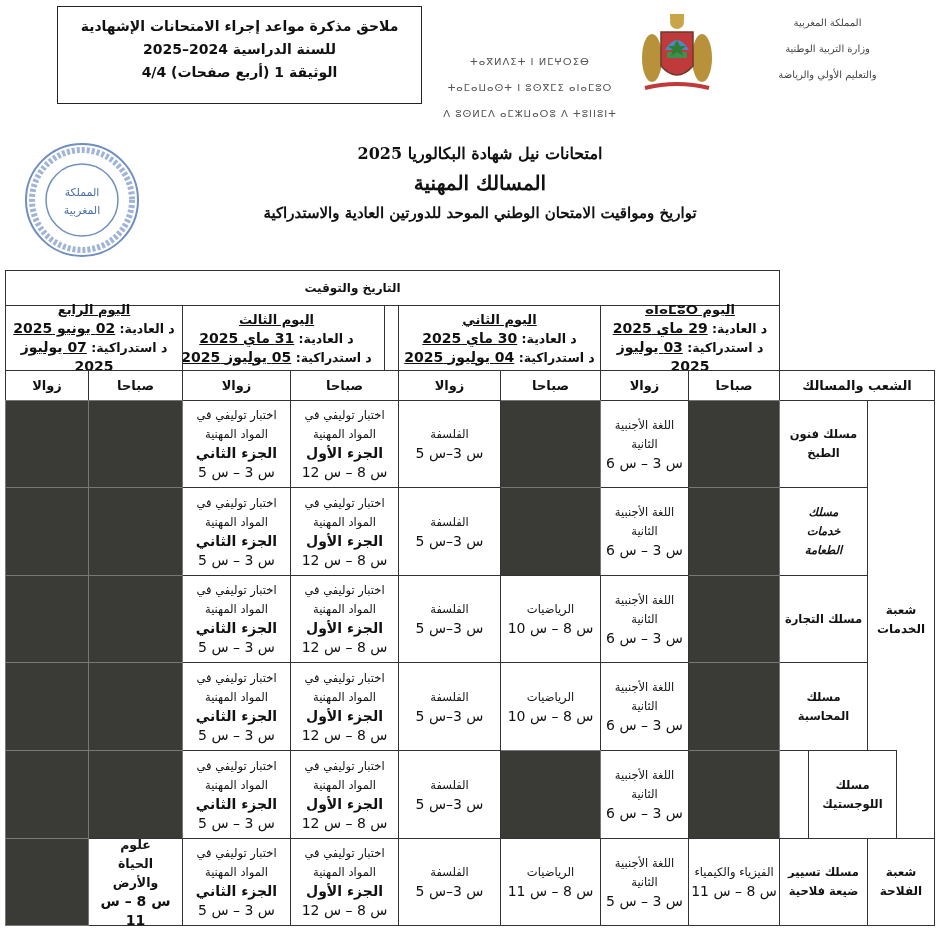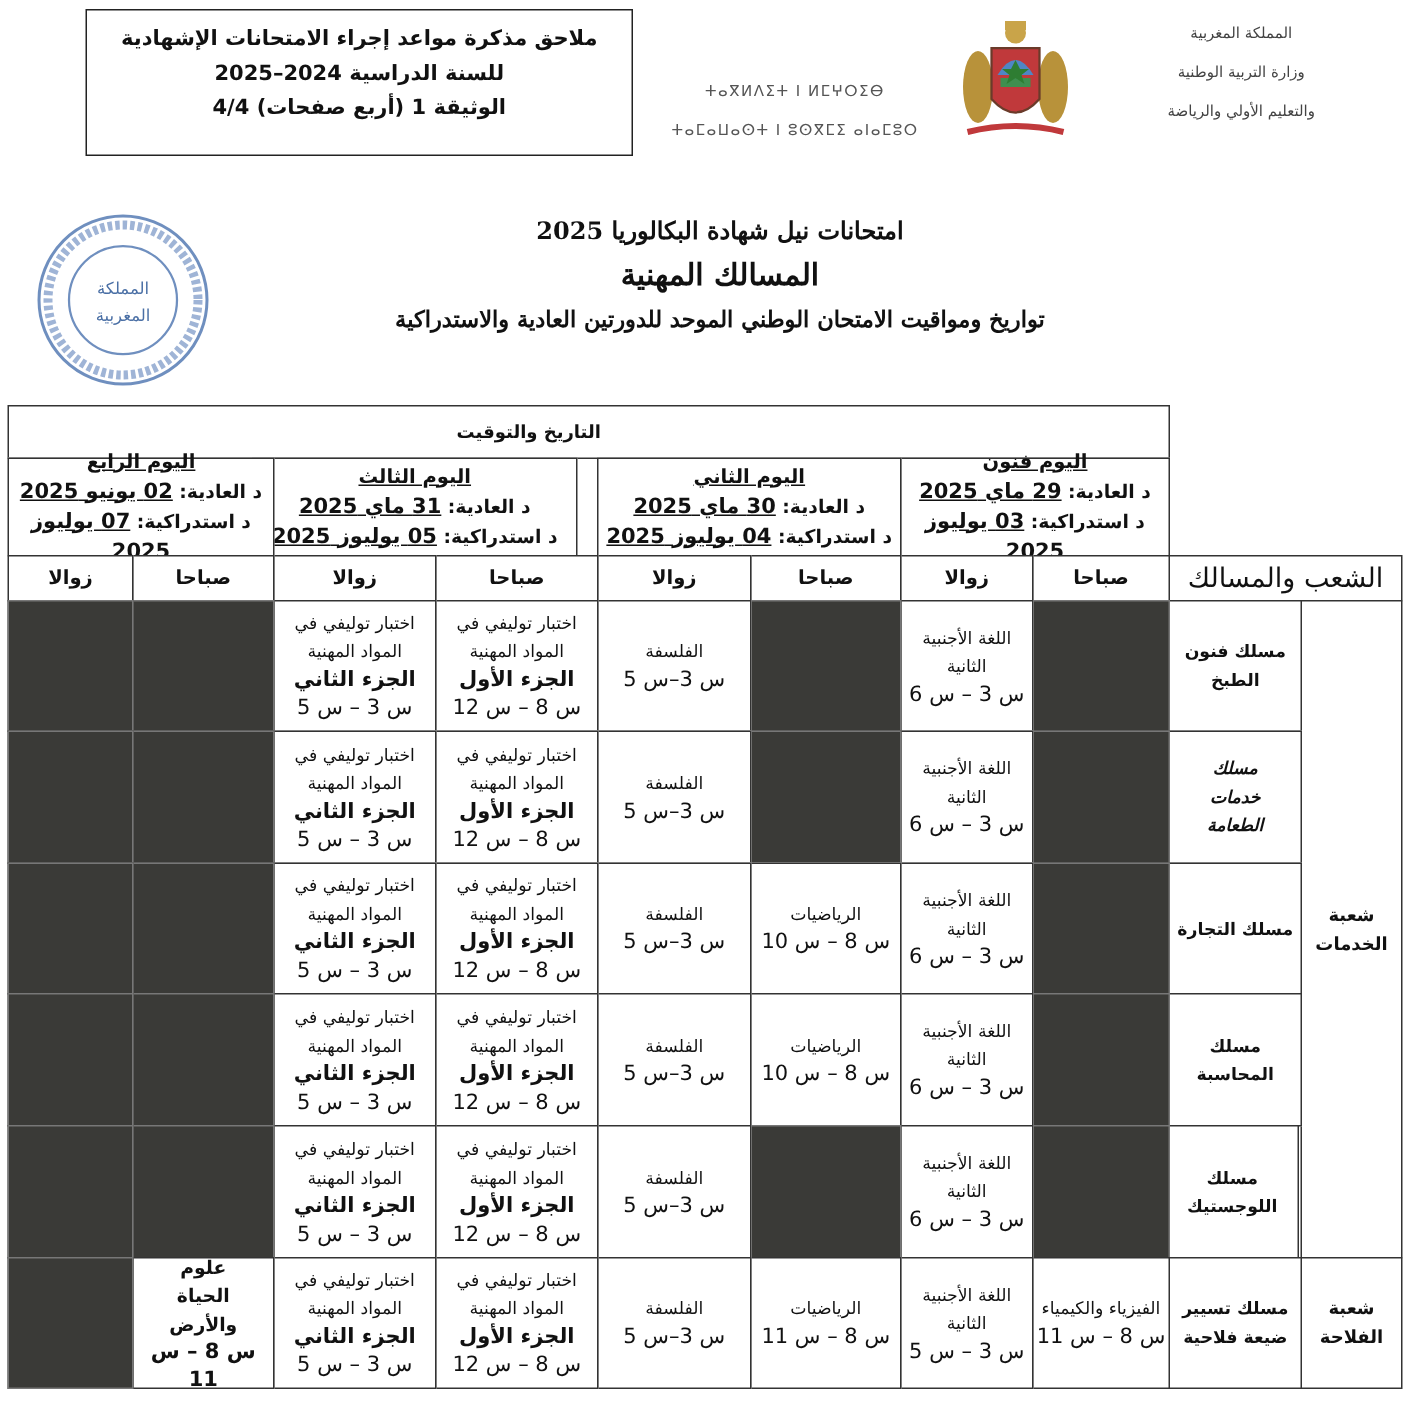--- a/index.html
+++ b/index.html
@@ -21,35 +21,36 @@
           display:flex; flex-direction:column; align-items:center; justify-content:center;
           direction:rtl; text-align:center; font-size:11.5px; line-height:19px; }
   .dark { background:#3a3a37; border-color:#777; }
   .bold { font-weight:bold; font-size:14px; }
   .time { font-size:14px; }
   .dayhdr { font-size:12.5px; line-height:19px; }
   .dayhdr .dname { text-decoration:underline; font-weight:bold; font-size:13px; }
   .dayhdr .dline { font-weight:bold; }
   .dayhdr .dline b { text-decoration:underline; font-size:14px; }
   .period { font-size:13px; font-weight:bold; }
-  .bighdr { font-size:18px; font-weight:normal; }
+  .bighdr { font-size:13px; font-weight:bold; }
   .datetime-hdr { justify-content:center; align-items:flex-start; padding-right:80px; font-size:12px; font-weight:bold; }
 </style>
 </head>
 <body>
 
 <div class="abs annex-box">
   <div>ملاحق مذكرة مواعد إجراء الامتحانات الإشهادية</div>
   <div>للسنة الدراسية 2024–2025</div>
   <div>الوثيقة 1  (أربع صفحات) 4/4</div>
 </div>
 
 <div class="abs ministry-tf">
   <div>ⵜⴰⴳⵍⴷⵉⵜ ⵏ ⵍⵎⵖⵔⵉⴱ</div>
   <div>ⵜⴰⵎⴰⵡⴰⵙⵜ ⵏ ⵓⵙⴳⵎⵉ ⴰⵏⴰⵎⵓⵔ</div>
+  <div>ⴷ ⵓⵙⵍⵎⴷ ⴰⵎⵣⵡⴰⵔⵓ ⴷ ⵜⵓⵏⵏⵓⵏⵜ</div>
 </div>
 <div class="abs emblem">
   <svg width="80" height="85" viewBox="0 0 80 85">
     <circle cx="40" cy="12" r="7" fill="#c9a449"></circle>
     <rect x="33" y="4" width="14" height="6" fill="#c9a449"></rect>
     <ellipse cx="15" cy="48" rx="10" ry="24" fill="#b8923a"></ellipse>
     <ellipse cx="65" cy="48" rx="10" ry="24" fill="#b8923a"></ellipse>
     <path d="M24 22 L56 22 L56 56 Q40 74 24 56 Z" fill="#c0393b" stroke="#6a3b2a" stroke-width="1.5"></path>
     <path d="M28 40 Q40 20 52 40" fill="#4f86c4"></path>
     <path d="M30 42 L50 42 L50 48 L30 48 Z" fill="#3f8f4f"></path>
@@ -79,21 +80,21 @@
   <div class="t3">تواريخ ومواقيت الامتحان الوطني الموحد للدورتين العادية والاستدراكية</div>
 </div>
 
 <div>
 
   <div class="cell datetime-hdr" style="left:5px;top:270px;width:775px;height:36px;">
     <span style="width:100%;text-align:center;">التاريخ والتوقيت</span>
   </div>
 
   <div class="cell dayhdr" style="left:600px;top:305px;width:180px;height:66px;">
-    <span class="dname">اليوم فنون</span>
+    <span class="dname">اليوم ⴰⵏⴰⵎⵓⵔ</span>
     <span class="dline"><span>د العادية:</span> <b>29 ماي 2025</b></span>
     <span class="dline"><span>د استدراكية:</span> <b>03 يوليوز 2025</b></span>
   </div>
   <div class="cell dayhdr" style="left:398px;top:305px;width:203px;height:66px;">
     <span class="dname">اليوم الثاني</span>
     <span class="dline"><span>د العادية:</span> <b>30 ماي 2025</b></span>
     <span class="dline"><span>د استدراكية:</span> <b>04 يوليوز 2025</b></span>
   </div>
   <div class="cell dayhdr" style="left:168px;top:305px;width:217px;height:66px;">
     <span class="dname">اليوم الثالث</span>
@@ -229,21 +230,21 @@
       <span class="time">س 8 – س 12</span>
     </div>
   <div class="cell" style="left:182px;top:662px;width:109px;height:89px;">
       <span style="padding:0 12px;">اختبار توليفي في المواد المهنية</span>
       <span class="bold">الجزء الثاني</span>
       <span class="time">س 3 – س 5</span>
     </div>
   <div class="cell dark" style="left:88px;top:662px;width:95px;height:89px;"></div>
   <div class="cell dark" style="left:5px;top:662px;width:84px;height:89px;"></div>
 
-  <div class="cell" style="left:777px;top:750px;width:89px;height:89px;font-weight:bold;">
+  <div class="cell" style="left:808px;top:750px;width:89px;height:89px;font-weight:bold;">
       <span>مسلك اللوجستيك</span>
     </div>
   <div class="cell dark" style="left:688px;top:750px;width:92px;height:89px;"></div>
   <div class="cell" style="left:600px;top:750px;width:89px;height:89px;">
       <span style="padding:0 10px;">اللغة الأجنبية الثانية</span>
       <span class="time">س 3 – س 6</span>
     </div>
   <div class="cell dark" style="left:500px;top:750px;width:101px;height:89px;"></div>
   <div class="cell" style="left:398px;top:750px;width:103px;height:89px;">
       <span>الفلسفة</span>

